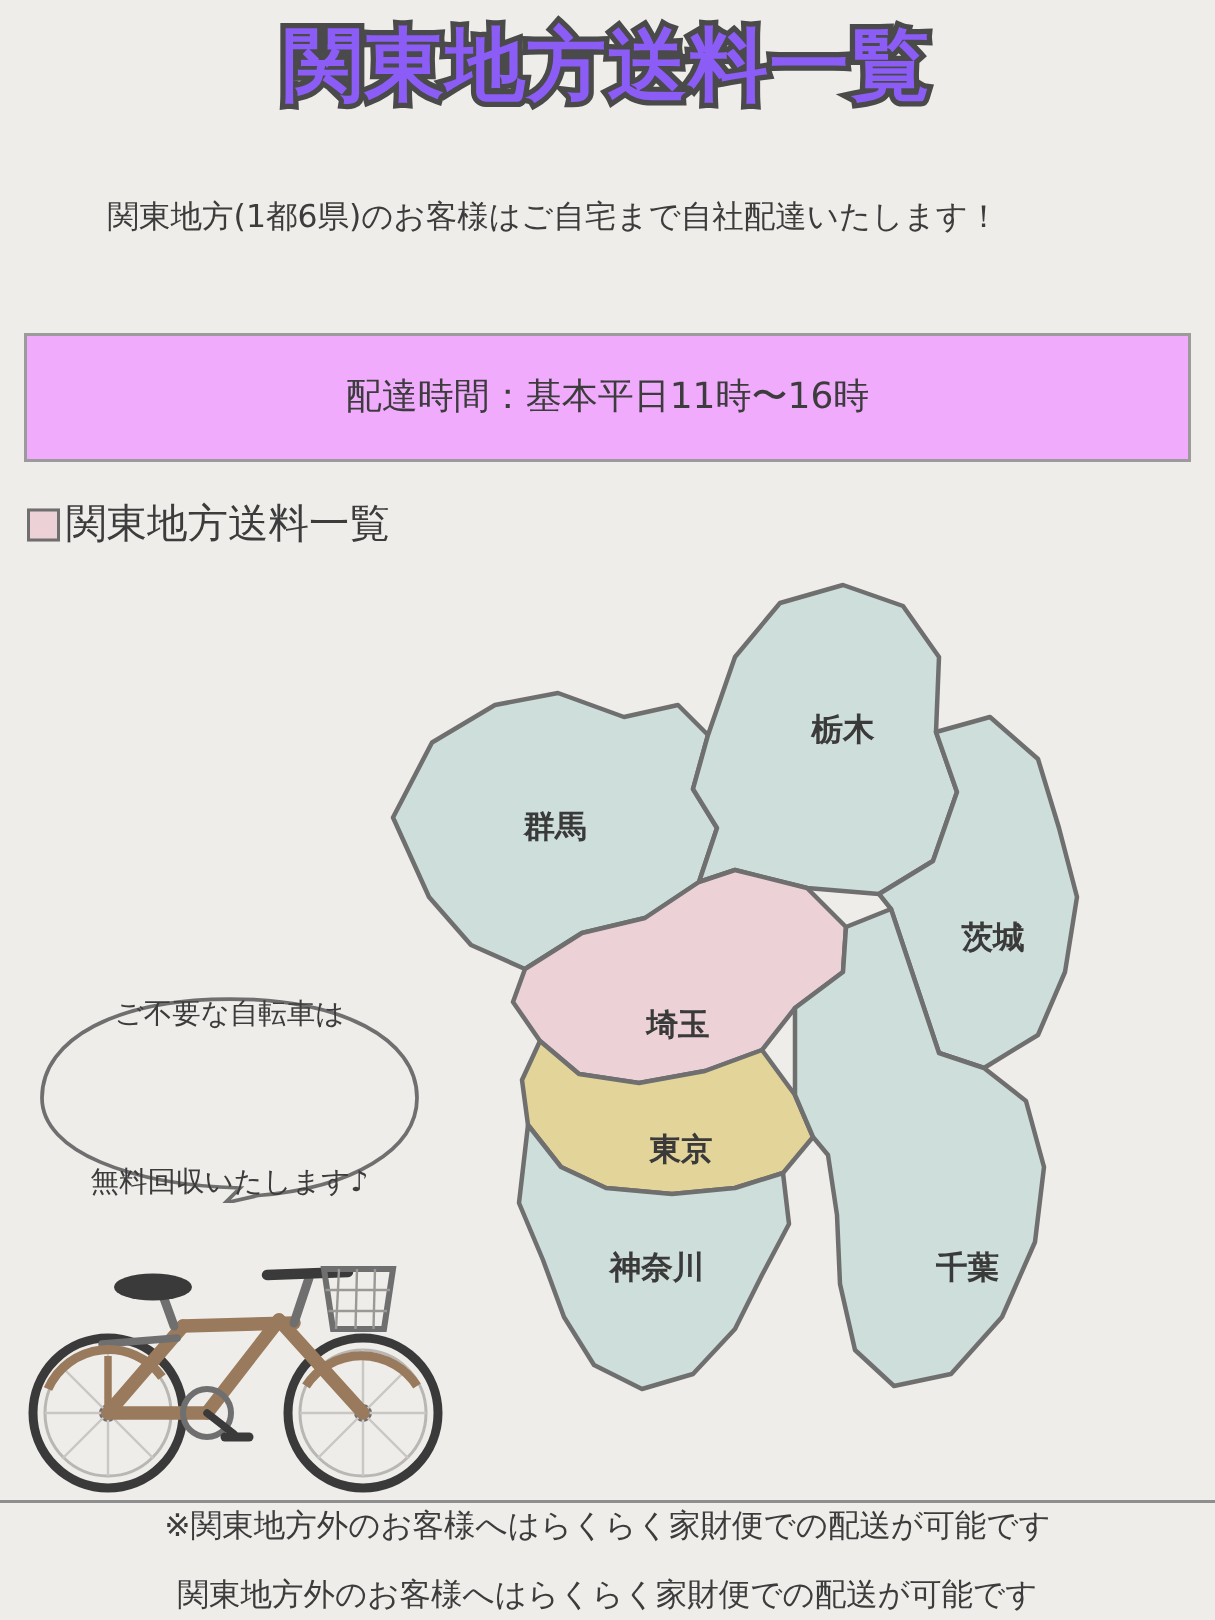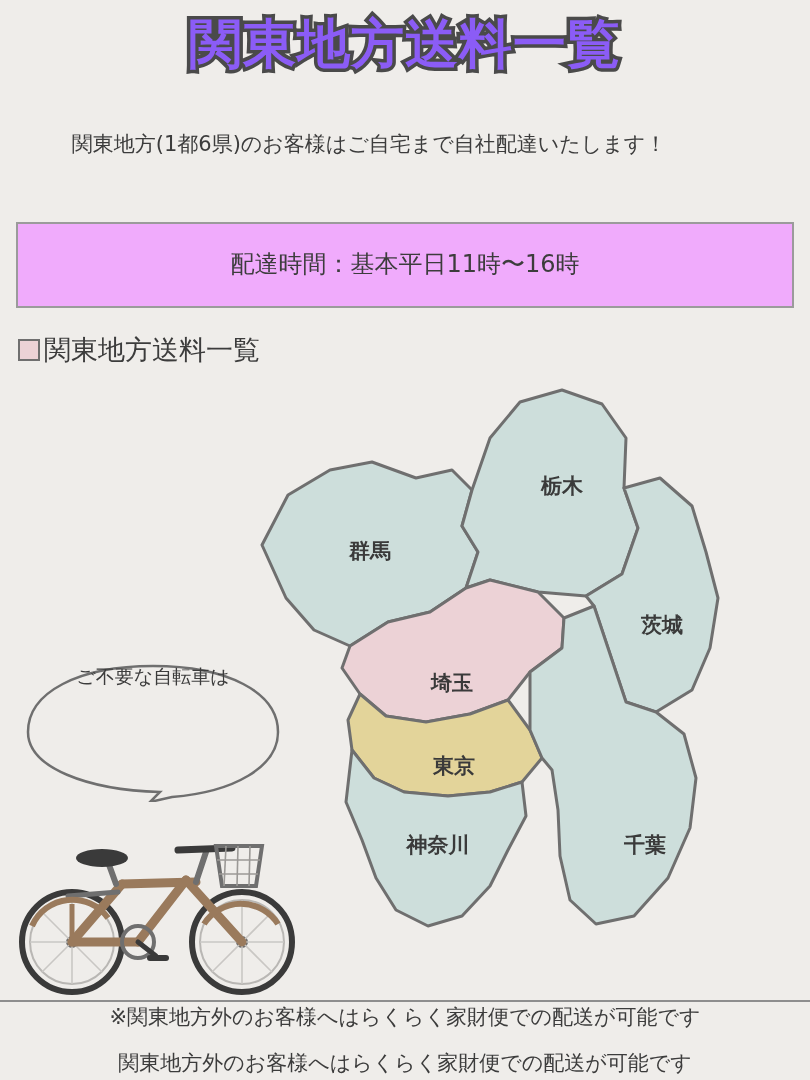--- a/index.html
+++ b/index.html
@@ -246,20 +246,21 @@
   </div>
 
   <div class="bubble">
     <svg viewBox="0 0 262 140" width="262" height="140" xmlns="http://www.w3.org/2000/svg">
       <path d="M131 4 C 205 4, 256 30, 256 70 C 256 105, 212 130, 150 135
                L 128 140 L 138 130
                C 66 128, 6 106, 6 70 C 6 30, 57 4, 131 4 Z" fill="#efedea" stroke="#6f6f6f" stroke-width="2.5"></path>
     </svg>
     <div class="bubble-text">
       <div>ご不要な自転車は</div>
+      <div>無料回収いたします♪</div>
     </div>
   </div>
 
   <div class="bike">
     <svg viewBox="0 0 310 200" width="310" height="200" xmlns="http://www.w3.org/2000/svg">
 
       <circle cx="62" cy="142" r="50" fill="none" stroke="#3a3a3a" stroke-width="6"></circle>
       <circle cx="62" cy="142" r="42" fill="none" stroke="#b9b7b4" stroke-width="2"></circle>
       <circle cx="62" cy="142" r="6" fill="#6f6f6f"></circle>
 

